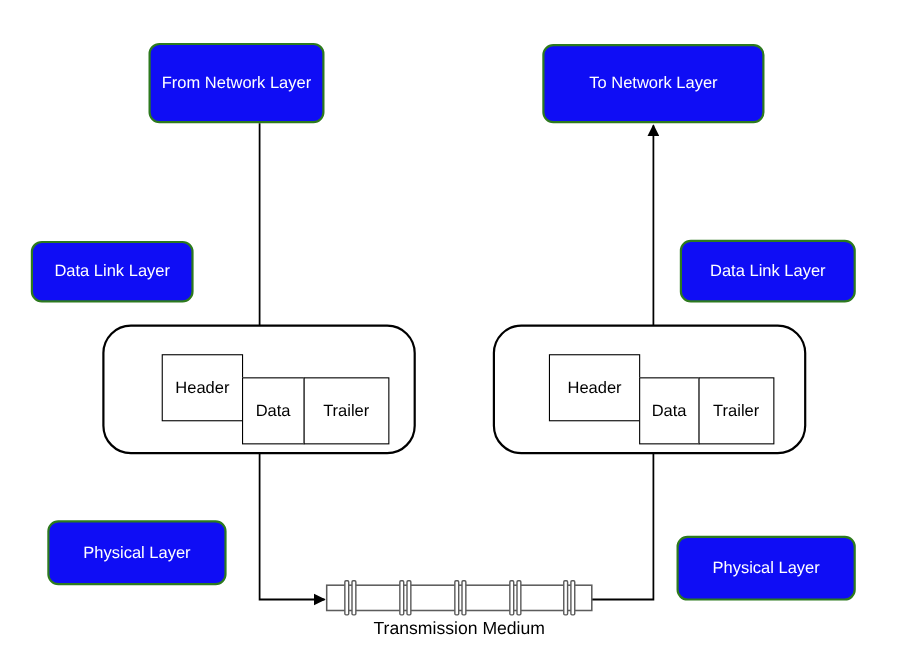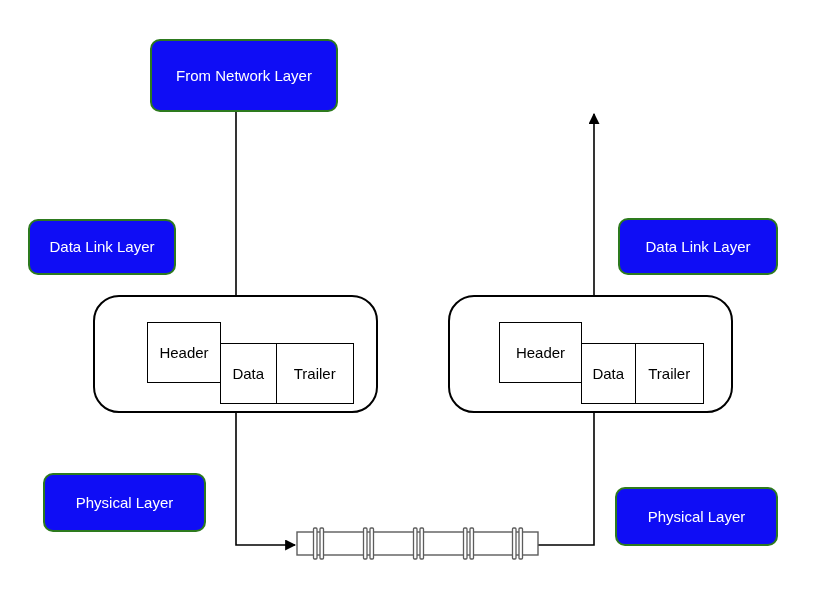--- a/index.html
+++ b/index.html
@@ -78,39 +78,41 @@
         <rect class="medium-pin" x="463.5" y="528" width="3.5" height="31" rx="1"></rect>
         <rect class="medium-pin" x="470" y="528" width="3.5" height="31" rx="1"></rect>
       </g>
       <g>
         <rect class="medium-pin" x="512.5" y="528" width="3.5" height="31" rx="1"></rect>
         <rect class="medium-pin" x="519" y="528" width="3.5" height="31" rx="1"></rect>
       </g>
     </g>
   </svg>
 
-  <div class="bluebox" style="left:150px; top:39px; width:188px; height:73px;">From Network Layer</div>
+  <div class="bluebox" style="left:135px; top:39px; width:160px; height:73px;">From Network Layer</div>
 
   <div class="bluebox" style="left:28px; top:219px; width:148px; height:56px;">Data Link Layer</div>
 
   <div class="frame" style="left:93px; top:295px; width:285px; height:118px;"></div>
   <div class="cells" style="left:133px; top:322px;">
     <div class="cell" style="width:74px; height:61px;">Header</div>
     <div class="cell" style="width:57.5px; height:61px;">Data</div>
     <div class="cell" style="width:78.5px; height:61px;">Trailer</div>
   </div>
 
   <div class="bluebox" style="left:43px; top:473px; width:163px; height:59px;">Physical Layer</div>
 
+  <div class="bluebox" style="left:493px; top:40px; width:202px; height:72px;">To Network Layer</div>
 
   <div class="bluebox" style="left:618px; top:218px; width:160px; height:57px;">Data Link Layer</div>
 
   <div class="frame" style="left:448px; top:295px; width:285px; height:118px;"></div>
   <div class="cells" style="left:485px; top:322px;">
     <div class="cell" style="width:83px; height:61px;">Header</div>
     <div class="cell" style="width:55.5px; height:61px;">Data</div>
     <div class="cell" style="width:69.5px; height:61px;">Trailer</div>
   </div>
 
   <div class="bluebox" style="left:615px; top:487px; width:163px; height:59px;">Physical Layer</div>
 
+  <div class="medium-label">Transmission Medium</div>
 
 </div>
 
 </body></html>

